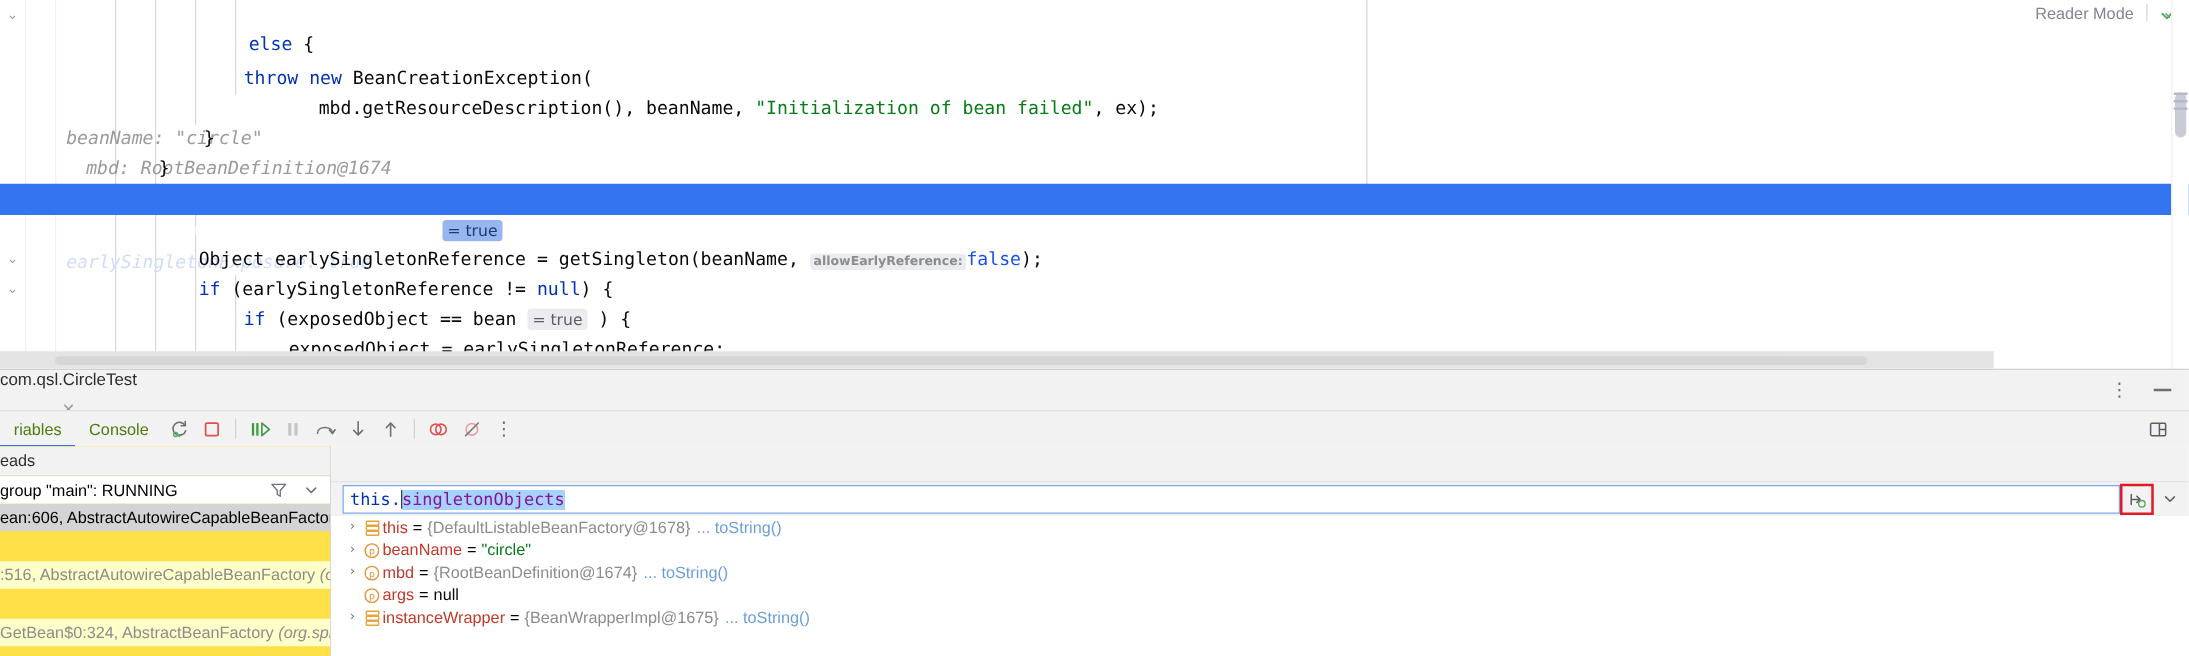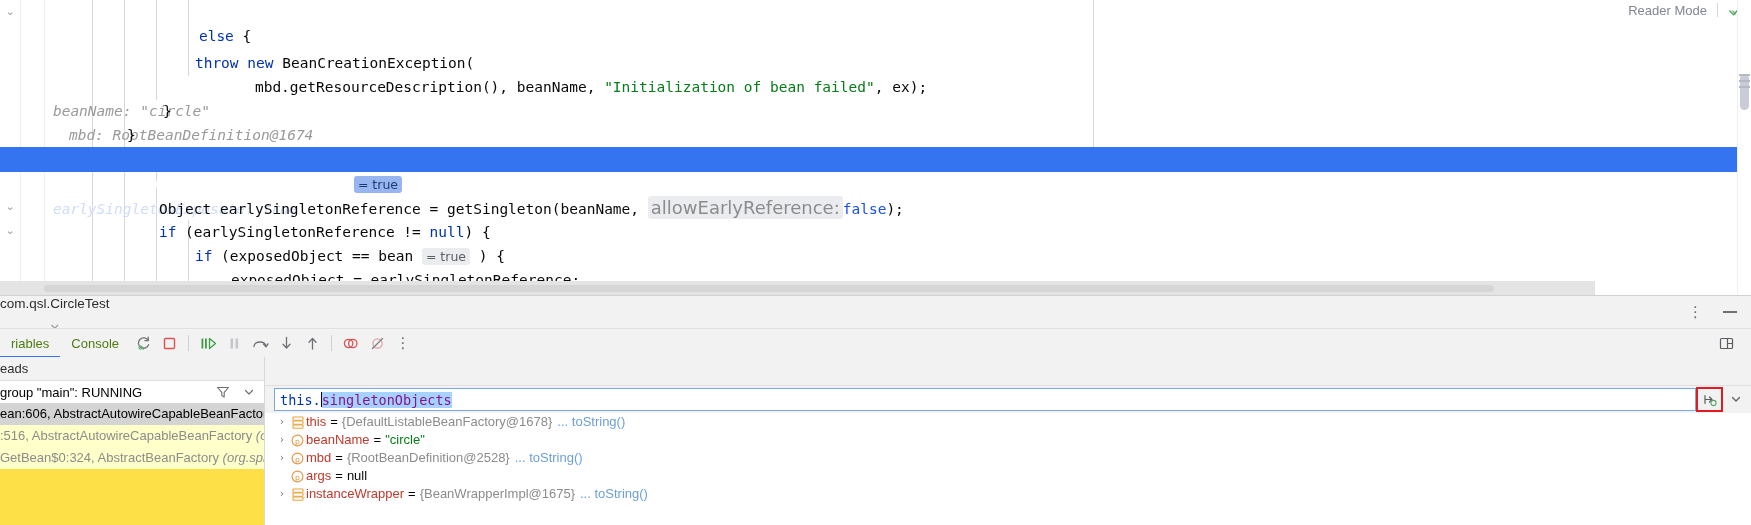--- a/index.html
+++ b/index.html
@@ -44,22 +44,23 @@
     color:#9a9a9a; font-style:italic;
     font-family:"DejaVu Sans Mono", monospace;
   }
   .inline-val {
     background:#ebecf0; color:#5a5d63; font-style:normal;
     font-size:12.5px; padding:1px 4px; border-radius:3px;
     font-family:"DejaVu Sans", sans-serif;
   }
   .inline-param {
     background:#ebecf0; color:#8c8c8c; font-style:normal;
-    font-size:18px; padding:1px 3px; border-radius:3px;
+    font-size:10px; padding:1px 3px; border-radius:3px;
     font-family:"DejaVu Sans", sans-serif;
+    font-weight:bold;
   }
   .exec-line {
     background:#3574f0; color:#ffffff;
   }
   .exec-line .kw, .exec-line .plain, .exec-line .str, .exec-line .num { color:#ffffff; }
   .exec-line .hint { color:#cfddf9; }
   .exec-line .inline-val { background:#97b5ef; color:#1c3b72; }
   .indent-guide {
     position:absolute; width:1px; background:#d8d8d8; top:0; bottom:0;
   }
@@ -165,21 +166,21 @@
     height:22px; display:flex; align-items:center;
     font-size:13px; color:#000;
     background:#ffffff;
   }
   #thread-group-row .spacer { margin-left:auto; display:flex; align-items:center; gap:12px; padding-right:8px; }
   .frame-row {
     height:22px; line-height:22px; font-size:13px; white-space:nowrap;
     padding-left:0;
   }
   .frame-row.selected { background:#d4d4d4; color:#000; }
-  .frame-row.lib { background:#ffffca; color:#8c8c8c; }
+  .frame-row.lib { background:#ffffca; color:#8c8c8c;margin-top:24px; }
   .frame-pkg { color:#8c8c8c; font-style:italic; }
 
   
   #eval-area {
     position:absolute; left:265px; top:61px; right:0; bottom:0;
     background:#ffffff;
   }
   #eval-row {
     position:absolute; left:0; top:0; right:0; height:29px;
     background:#f2f2f2; border-bottom:1px solid #e0e0e0;
@@ -514,21 +515,21 @@
       <div class="var-row">
         <span class="tri">›</span>
         <span class="vicon">
           <svg width="13" height="13" viewBox="0 0 13 13">
             <circle cx="6.5" cy="6.5" r="5.4" fill="none" stroke="#e8933d" stroke-width="1.1"></circle>
             <text x="6.5" y="9.6" text-anchor="middle" font-family="DejaVu Sans, sans-serif" font-size="7.5" fill="#e8933d">p</text>
           </svg>
         </span>
         <span class="vname">mbd</span>
         <span class="veq">=</span>
-        <span class="vobj">{RootBeanDefinition@2528}</span>
+        <span class="vobj">{RootBeanDefinition@1674}</span>
         <span class="vtostring">... toString()</span>
       </div>
 
       <div class="var-row">
         <span class="tri empty">›</span>
         <span class="vicon">
           <svg width="13" height="13" viewBox="0 0 13 13">
             <circle cx="6.5" cy="6.5" r="5.4" fill="none" stroke="#e8933d" stroke-width="1.1"></circle>
             <text x="6.5" y="9.6" text-anchor="middle" font-family="DejaVu Sans, sans-serif" font-size="7.5" fill="#e8933d">p</text>
           </svg>

